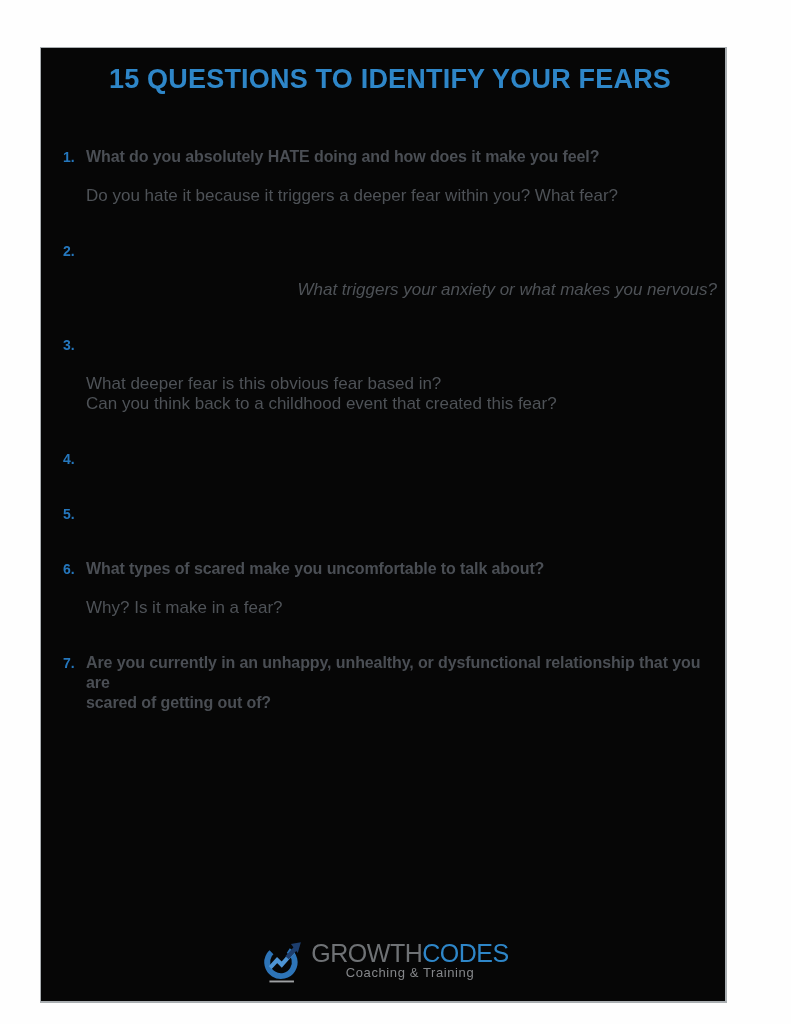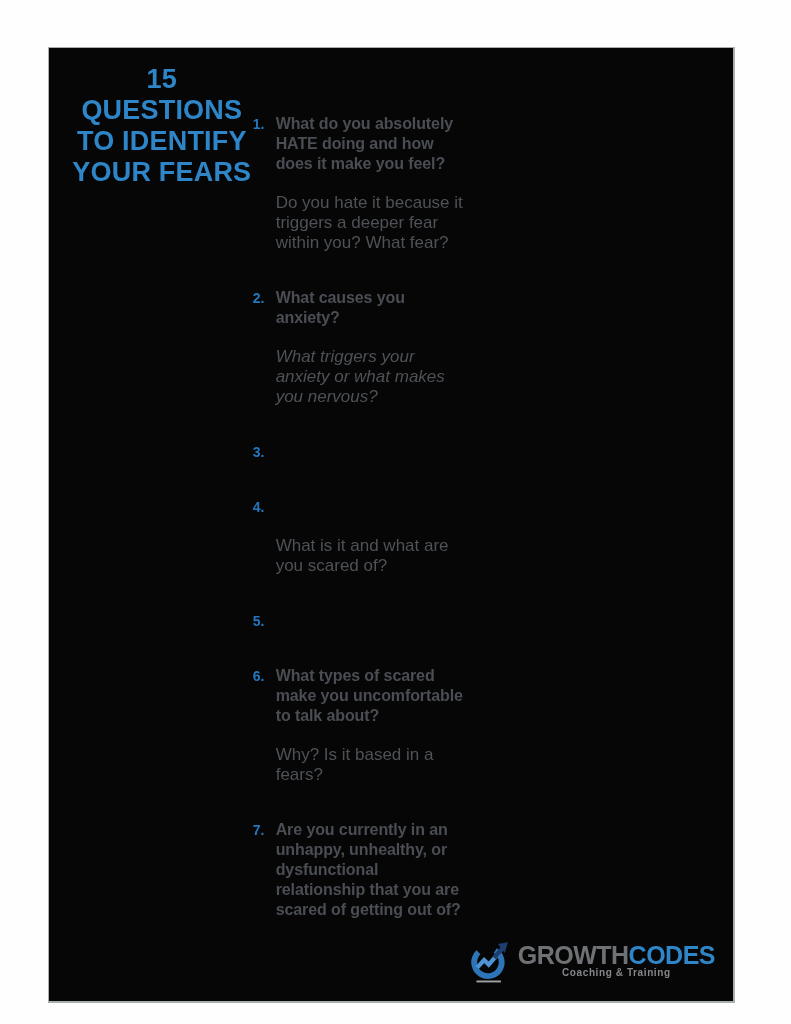--- a/index.html
+++ b/index.html
@@ -9,30 +9,30 @@
   }
   .page {
     position: relative;
     width: 791px;
     height: 1024px;
     background: #fefefe;
     overflow: hidden;
   }
   .sheet {
     position: absolute;
-    left: 48px;
+    left: 40px;
     top: 47px;
     width: 687px;
     height: 956px;
     background: #060606;
     border: 1px solid #a9aeb1;
     border-right-width: 2px;
     border-bottom-width: 2px;
     display: flex;
-    flex-direction: row;
+    flex-direction: column;
     padding: 14px 8px 14px 22px;
   }
   .title {
     font-size: 27px;
     font-weight: bold;
     letter-spacing: 0.2px;
     text-align: center;
     color: var(--title-blue, #2e86c8);
     margin-top: 2px;
   }
@@ -58,48 +58,48 @@
     white-space: pre-line;
   }
   .q-followup {
     margin-left: 23px;
     margin-top: 19px;
     font-size: 17px;
     color: var(--followup-gray, #4e5257);
     line-height: 20px;
     white-space: pre-line;
   }
-  .q-followup.italic { font-style: italic; }
+  .q-followup.italic { font-style: italic; text-align: right; }
   .footer {
     margin-top: auto;
     align-self: center;
     display: flex;
     align-items: center;
     gap: 4px;
     margin-bottom: 2px;
     margin-right: 10px;
   }
   .logo-icon { display: inline-flex; }
   .logo-textwrap {
     display: flex;
     flex-direction: column;
     align-items: center;
   }
   .wordmark {
     font-size: 25px;
-    font-weight: bold;
+    font-weight: normal;
     letter-spacing: -0.5px;
     line-height: 26px;
     white-space: nowrap;
   }
   .wm-growth { color: var(--logo-gray, #6f7275); }
   .wm-codes  { color: var(--logo-blue, #2e86c8); }
   .tagline {
-    font-size: 10px;
-    font-weight: bold;
+    font-size: 13px;
+    font-weight: normal;
     color: var(--tagline-gray, #85878a);
     letter-spacing: 0.6px;
     margin-top: -1px;
   }
 </style>
 </head>
 <body>
 
 <div class="page">
   <div class="sheet">
@@ -111,50 +111,50 @@
         <div class="q-row">
           <span class="q-num">1.</span>
           <span class="q-text">What do you absolutely HATE doing and how does it make you feel?</span>
         </div>
         <div class="q-followup">Do you hate it because it triggers a deeper fear within you? What fear?</div>
       </div>
 
       <div class="qa-block">
         <div class="q-row">
           <span class="q-num">2.</span>
-          <span class="q-text">What causes you anxiety?</span>
         </div>
         <div class="q-followup italic">What triggers your anxiety or what makes you nervous?</div>
       </div>
 
       <div class="qa-block">
         <div class="q-row">
           <span class="q-num">3.</span>
         </div>
+        <div class="q-followup">What deeper fear is this obvious fear based in?
+Can you think back to a childhood event that created this fear?</div>
       </div>
 
       <div class="qa-block">
         <div class="q-row">
           <span class="q-num">4.</span>
         </div>
-        <div class="q-followup">What is it and what are you scared of?</div>
       </div>
 
       <div class="qa-block">
         <div class="q-row">
           <span class="q-num">5.</span>
         </div>
       </div>
 
       <div class="qa-block">
         <div class="q-row">
           <span class="q-num">6.</span>
           <span class="q-text">What types of scared make you uncomfortable to talk about?</span>
         </div>
-        <div class="q-followup">Why? Is it based in a fears?</div>
+        <div class="q-followup">Why? Is it make in a fear?</div>
       </div>
 
       <div class="qa-block">
         <div class="q-row">
           <span class="q-num">7.</span>
           <span class="q-text">Are you currently in an unhappy, unhealthy, or dysfunctional relationship that you are
 scared of getting out of?</span>
         </div>
       </div>
     </div>

